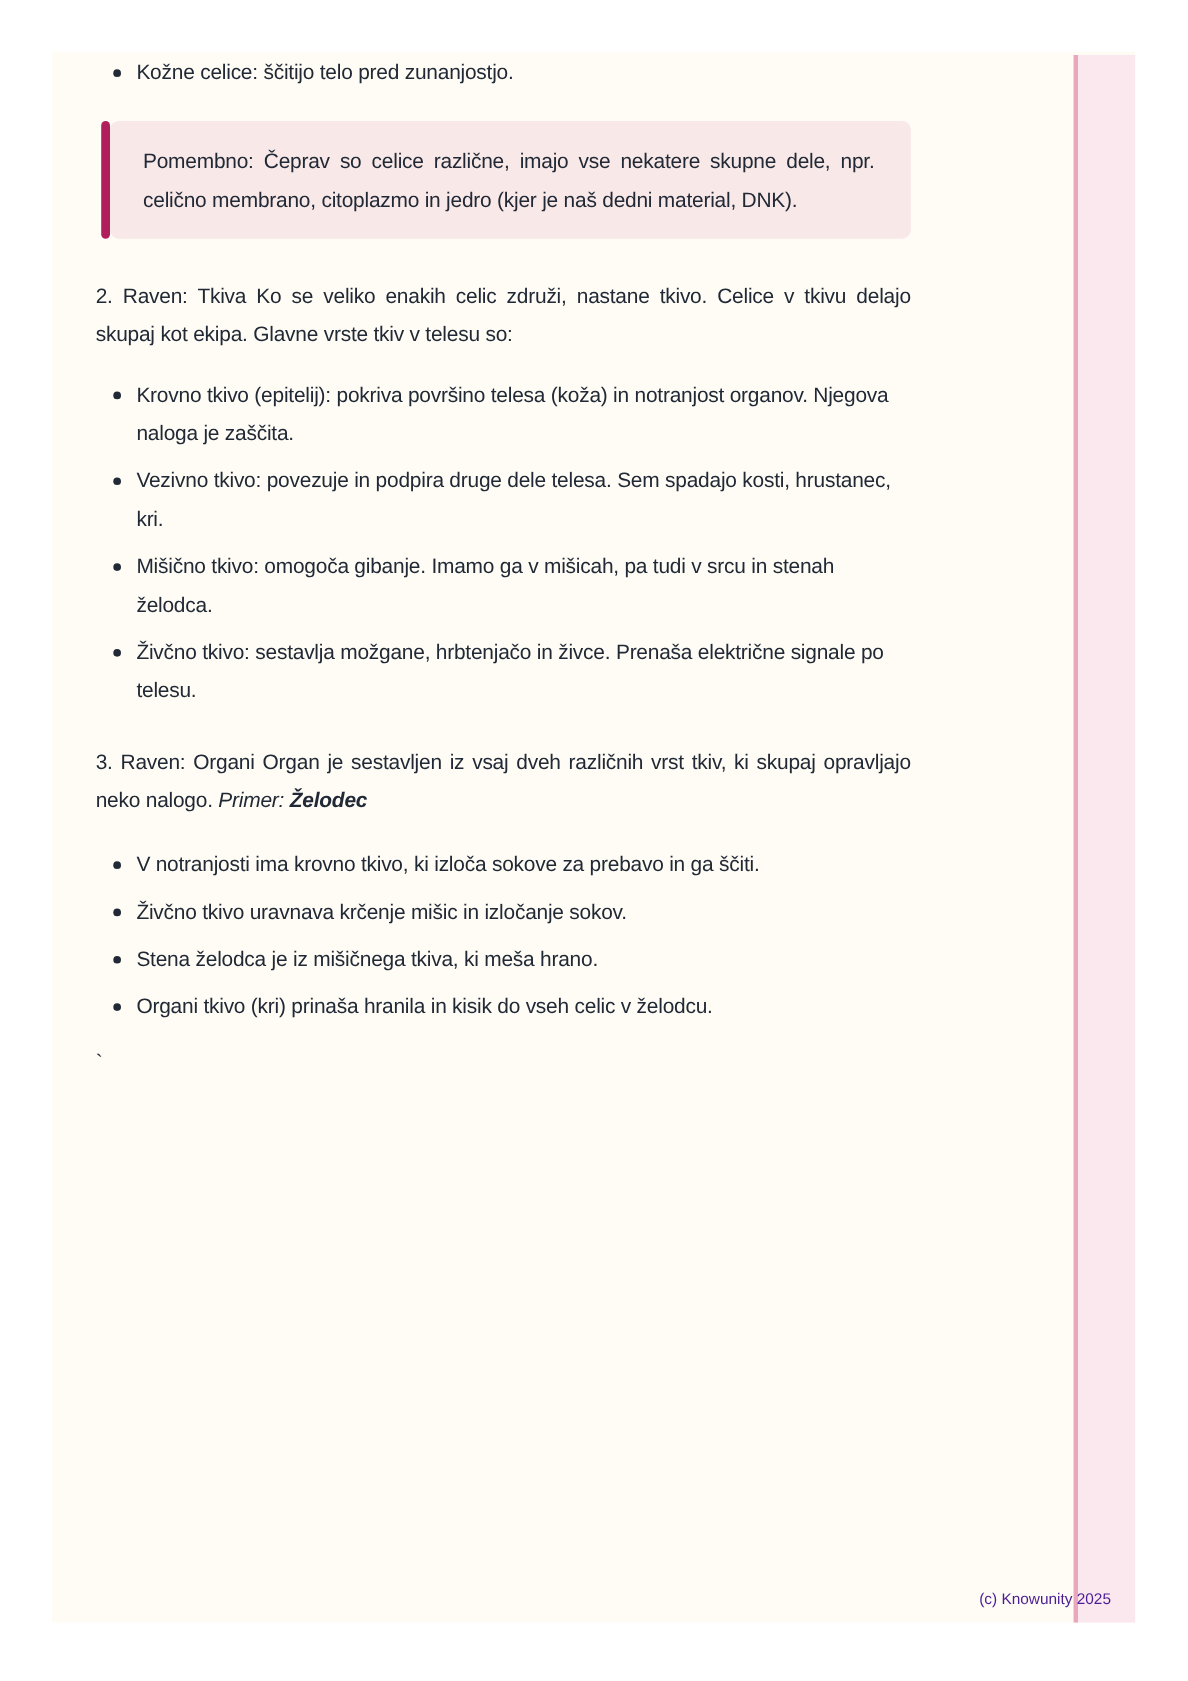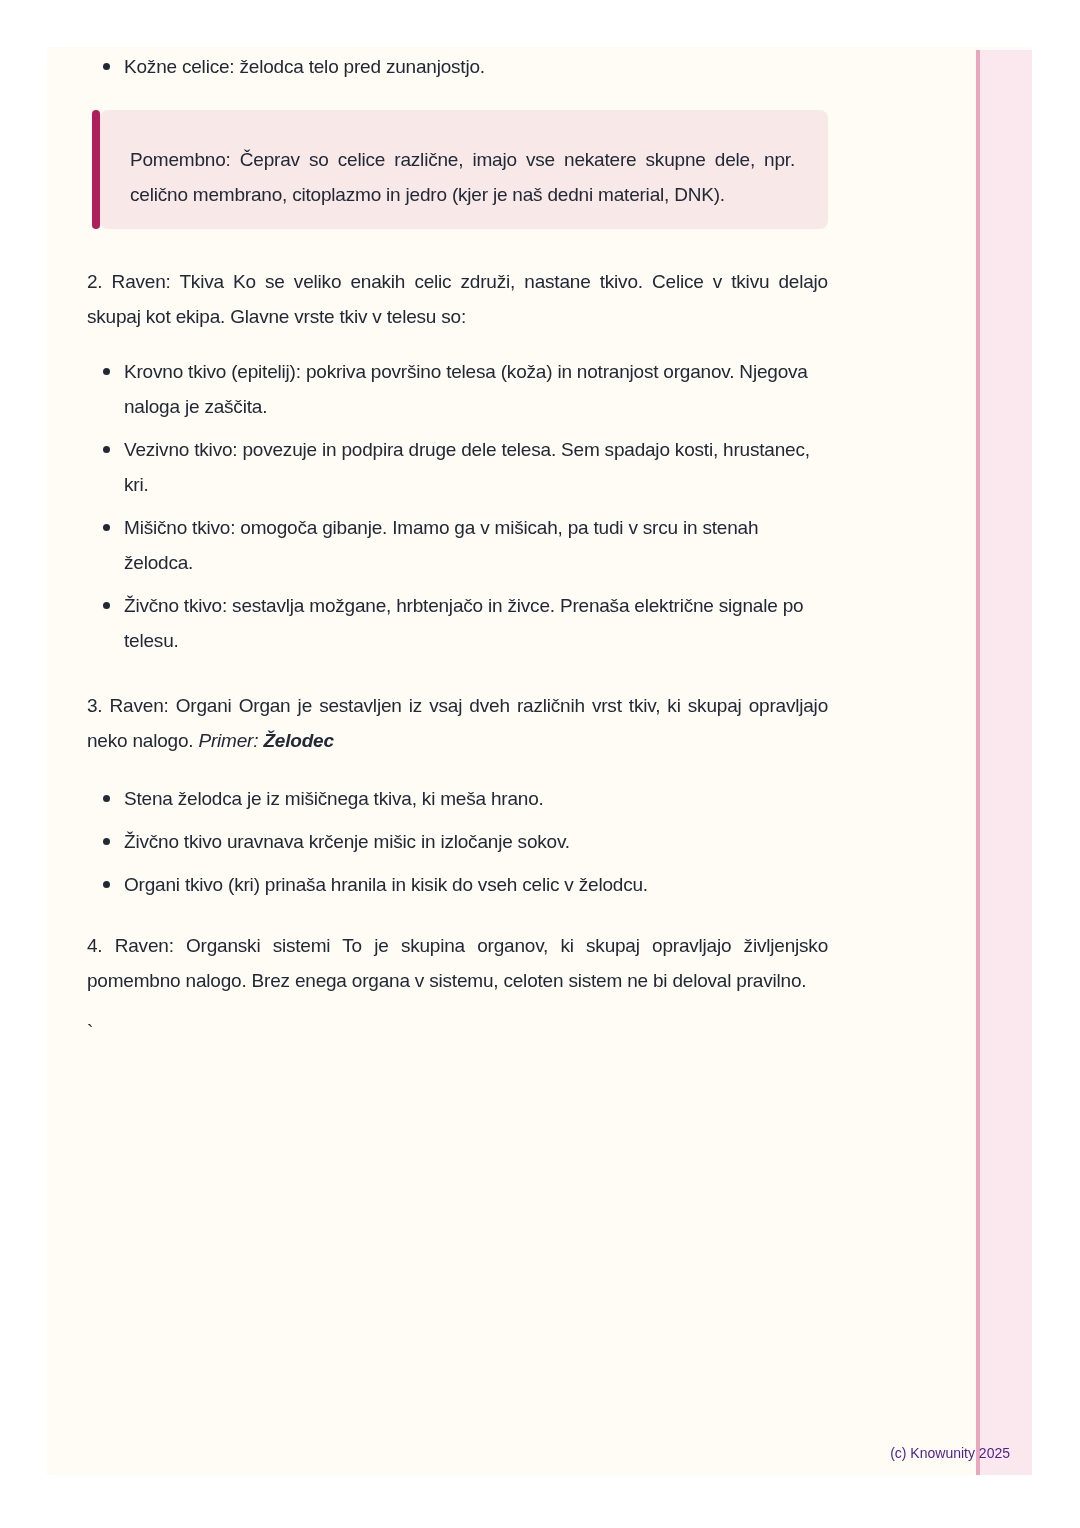--- a/index.html
+++ b/index.html
@@ -60,21 +60,21 @@
   .callout-bar {
     width: 8px;
     flex-shrink: 0;
     border-radius: 8px;
     background: #B01E5B;
   }
   .callout-box {
     flex: 1;
     background: #F8E8E7;
     border-radius: 8px;
-    padding: 32px 33px 17px 30px;
+    padding: 20px 33px 17px 30px;
     text-align: justify;
   }
   .callout-box p { margin: 0; }
 
   p.para { margin: 0; text-align: justify; }
   p.para-2 { margin: 0 0 20px 0; }
   p.para-3 { margin: 30px 0 0 0; }
   p.para-4 { margin: 26px 0 0 0; }
   ul.tissue-list { margin-top: 16px; }
   ul.organ-list  { margin-top: 23px; }
@@ -94,21 +94,21 @@
 <body>
 
 <div class="card">
 
   <div class="stripe"></div>
 
   <div class="content">
 
     <ul class="blist">
       <li>
-        <span class="b">Kožne celice:</span><span> želodca telo pred zunanjostjo.</span>
+        <span class="b">Kožne celice:</span><span> ščitijo telo pred zunanjostjo.</span>
       </li>
     </ul>
 
     <div class="callout">
       <div class="callout-bar"></div>
       <div class="callout-box">
         <p>
           <span class="b">Pomembno</span><span>: Čeprav so celice različne, imajo vse nekatere skupne dele, npr. celično membrano, citoplazmo in jedro (kjer je naš dedni material, DNK).</span>
         </p>
       </div>
@@ -132,33 +132,33 @@
         <span class="b">Živčno tkivo:</span><span> sestavlja možgane, hrbtenjačo in živce. Prenaša električne signale po telesu.</span>
       </li>
     </ul>
 
     <p class="para para-3">
       <span class="b">3. Raven: Organi</span><span> Organ je sestavljen iz </span><span class="b">vsaj dveh različnih vrst tkiv</span><span>, ki skupaj opravljajo neko nalogo. </span><span class="i">Primer: </span><span class="bi">Želodec</span>
     </p>
 
     <ul class="blist organ-list">
       <li>
-        <span>Stena želodca je iz </span><span class="b">mišičnega tkiva</span><span>, ki meša hrano.</span>
+        <span>V notranjosti ima </span><span class="b">krovno tkivo</span><span>, ki izloča sokove za prebavo in ga ščiti.</span>
       </li>
       <li>
         <span></span><span class="b">Živčno tkivo</span><span> uravnava krčenje mišic in izločanje sokov.</span>
+      </li>
+      <li>
+        <span>Stena želodca je iz </span><span class="b">mišičnega tkiva</span><span>, ki meša hrano.</span>
       </li>
       <li>
         <span></span><span class="b">Organi tkivo</span><span> (kri) prinaša hranila in kisik do vseh celic v želodcu.</span>
       </li>
     </ul>
 
-    <p class="para para-4">
-      <span class="b">4. Raven: Organski sistemi</span><span> To je skupina organov, ki skupaj opravljajo življenjsko pomembno nalogo. Brez enega organa v sistemu, celoten sistem ne bi deloval pravilno.</span>
-    </p>
 
     <p class="stray">`</p>
 
   </div>
 
   <div class="footer">(c) Knowunity 2025</div>
 
 </div>
 
 </body></html>

